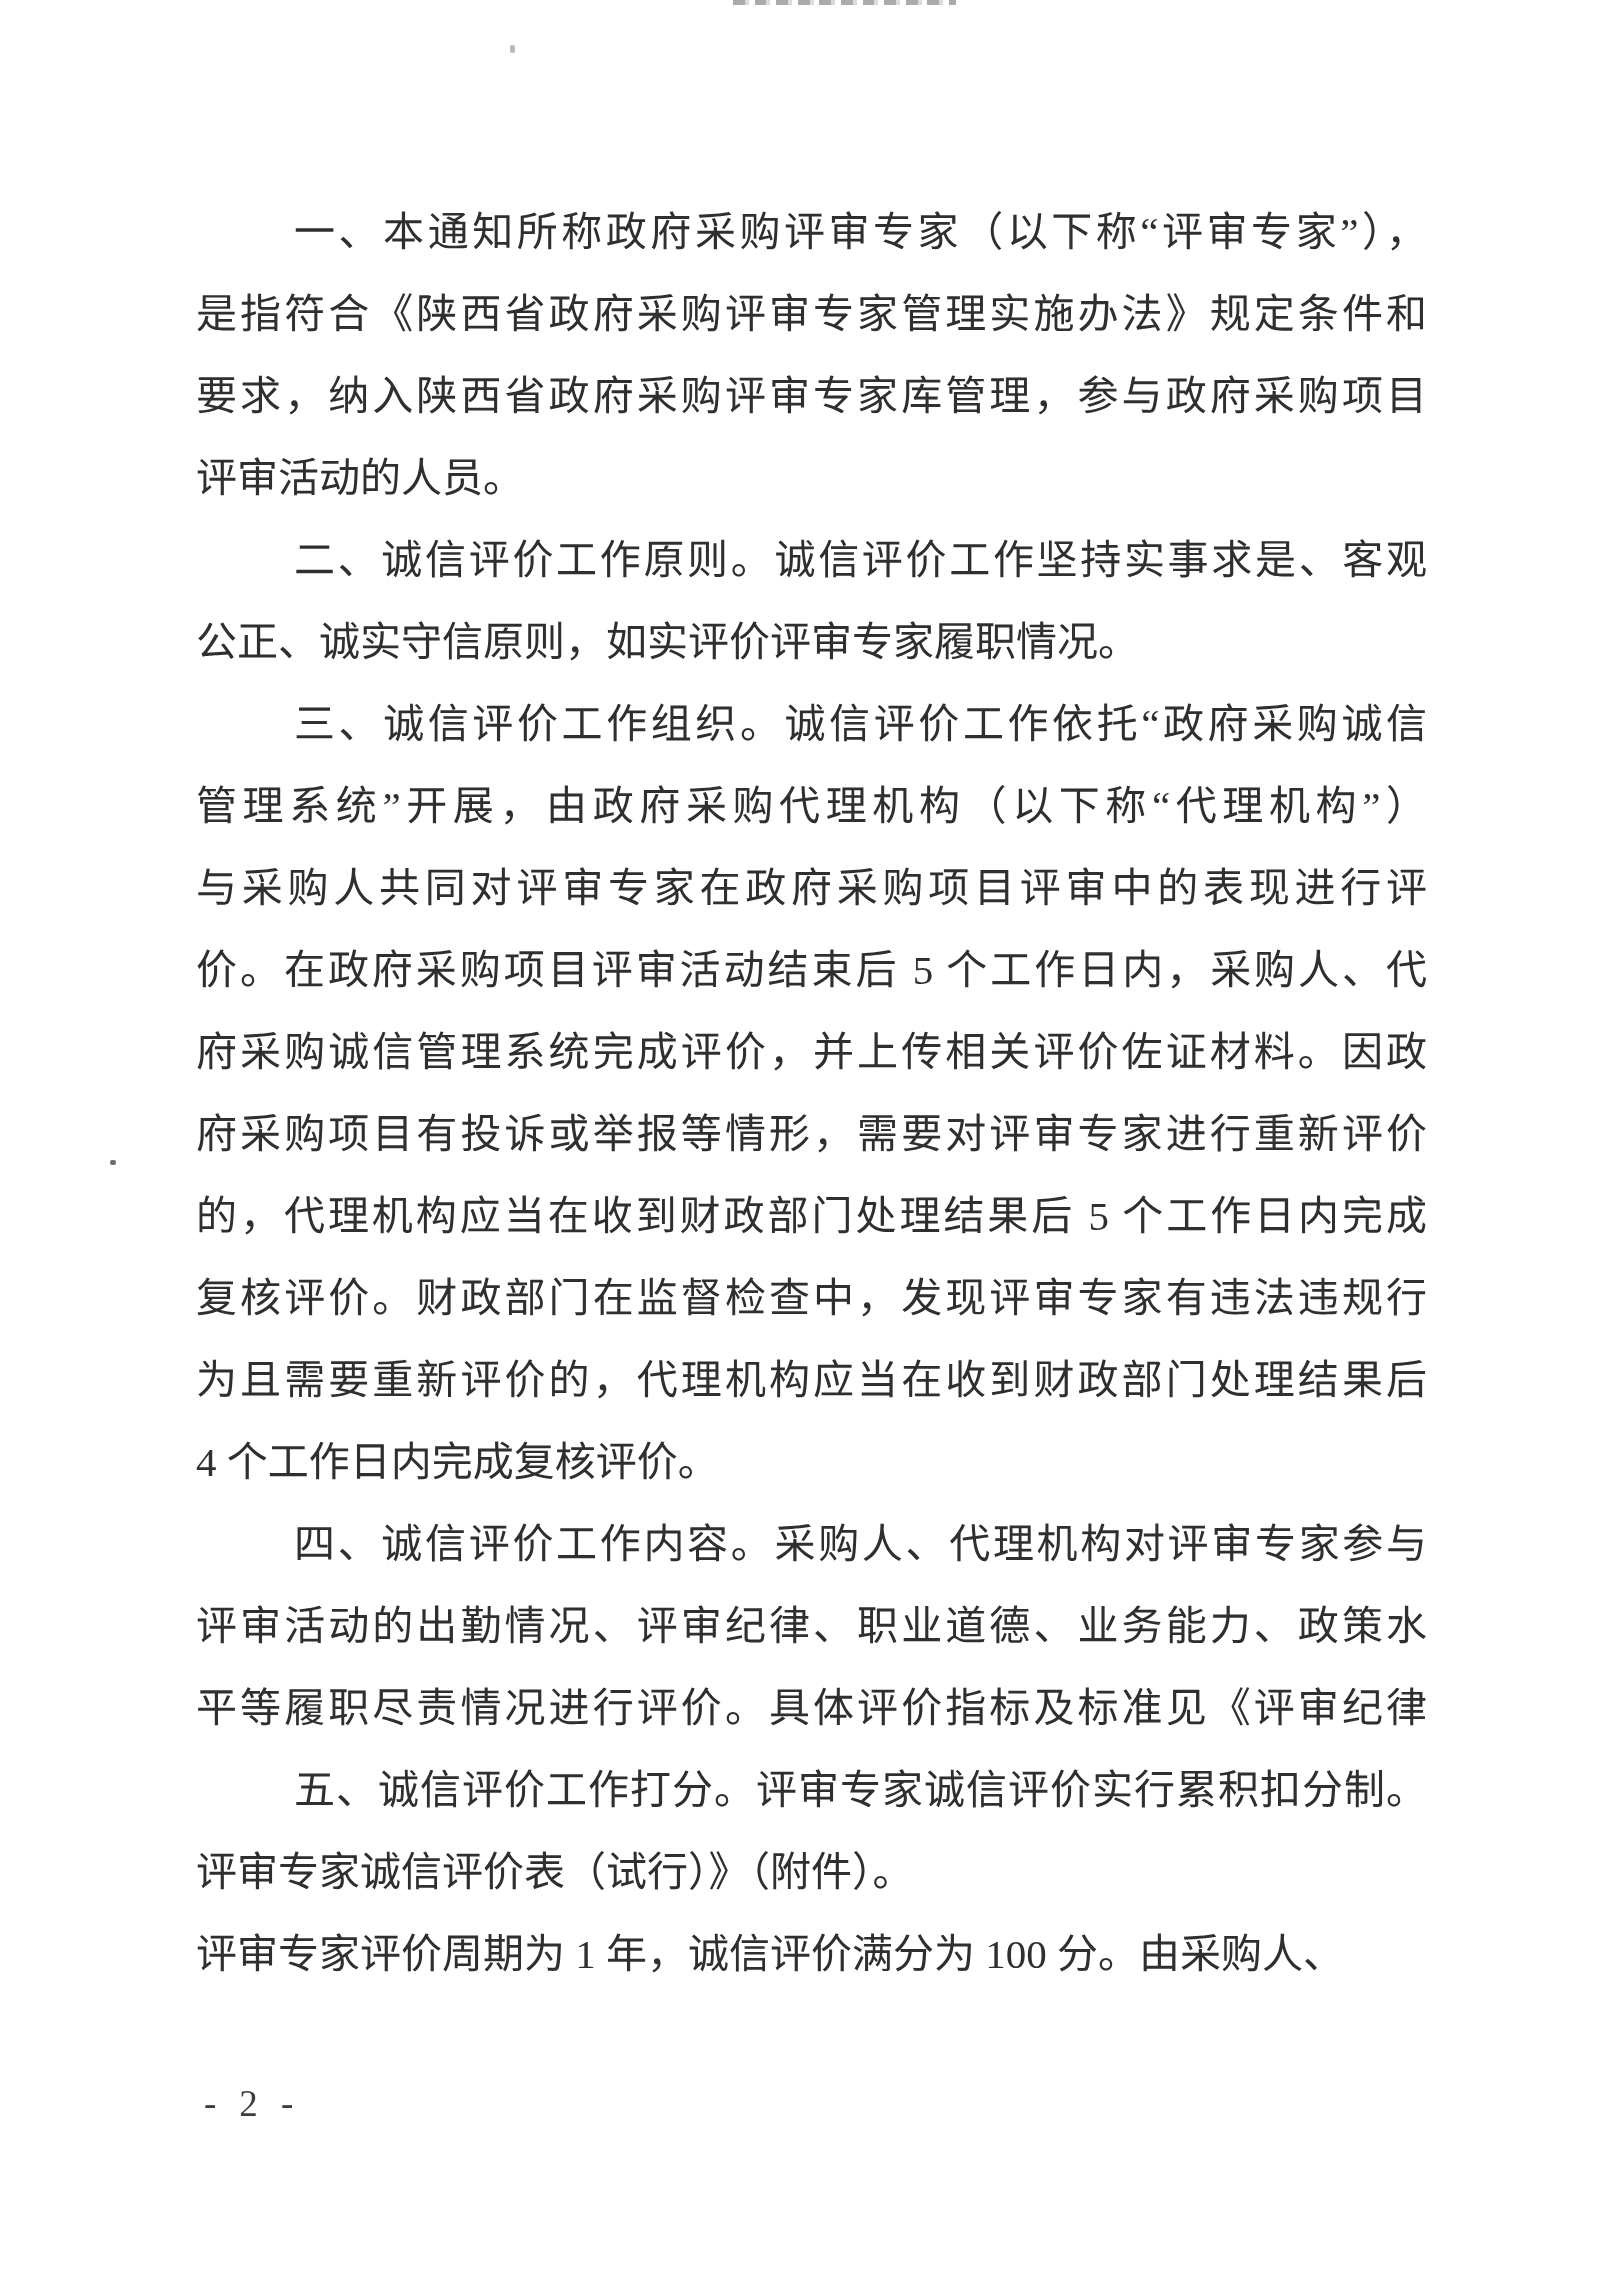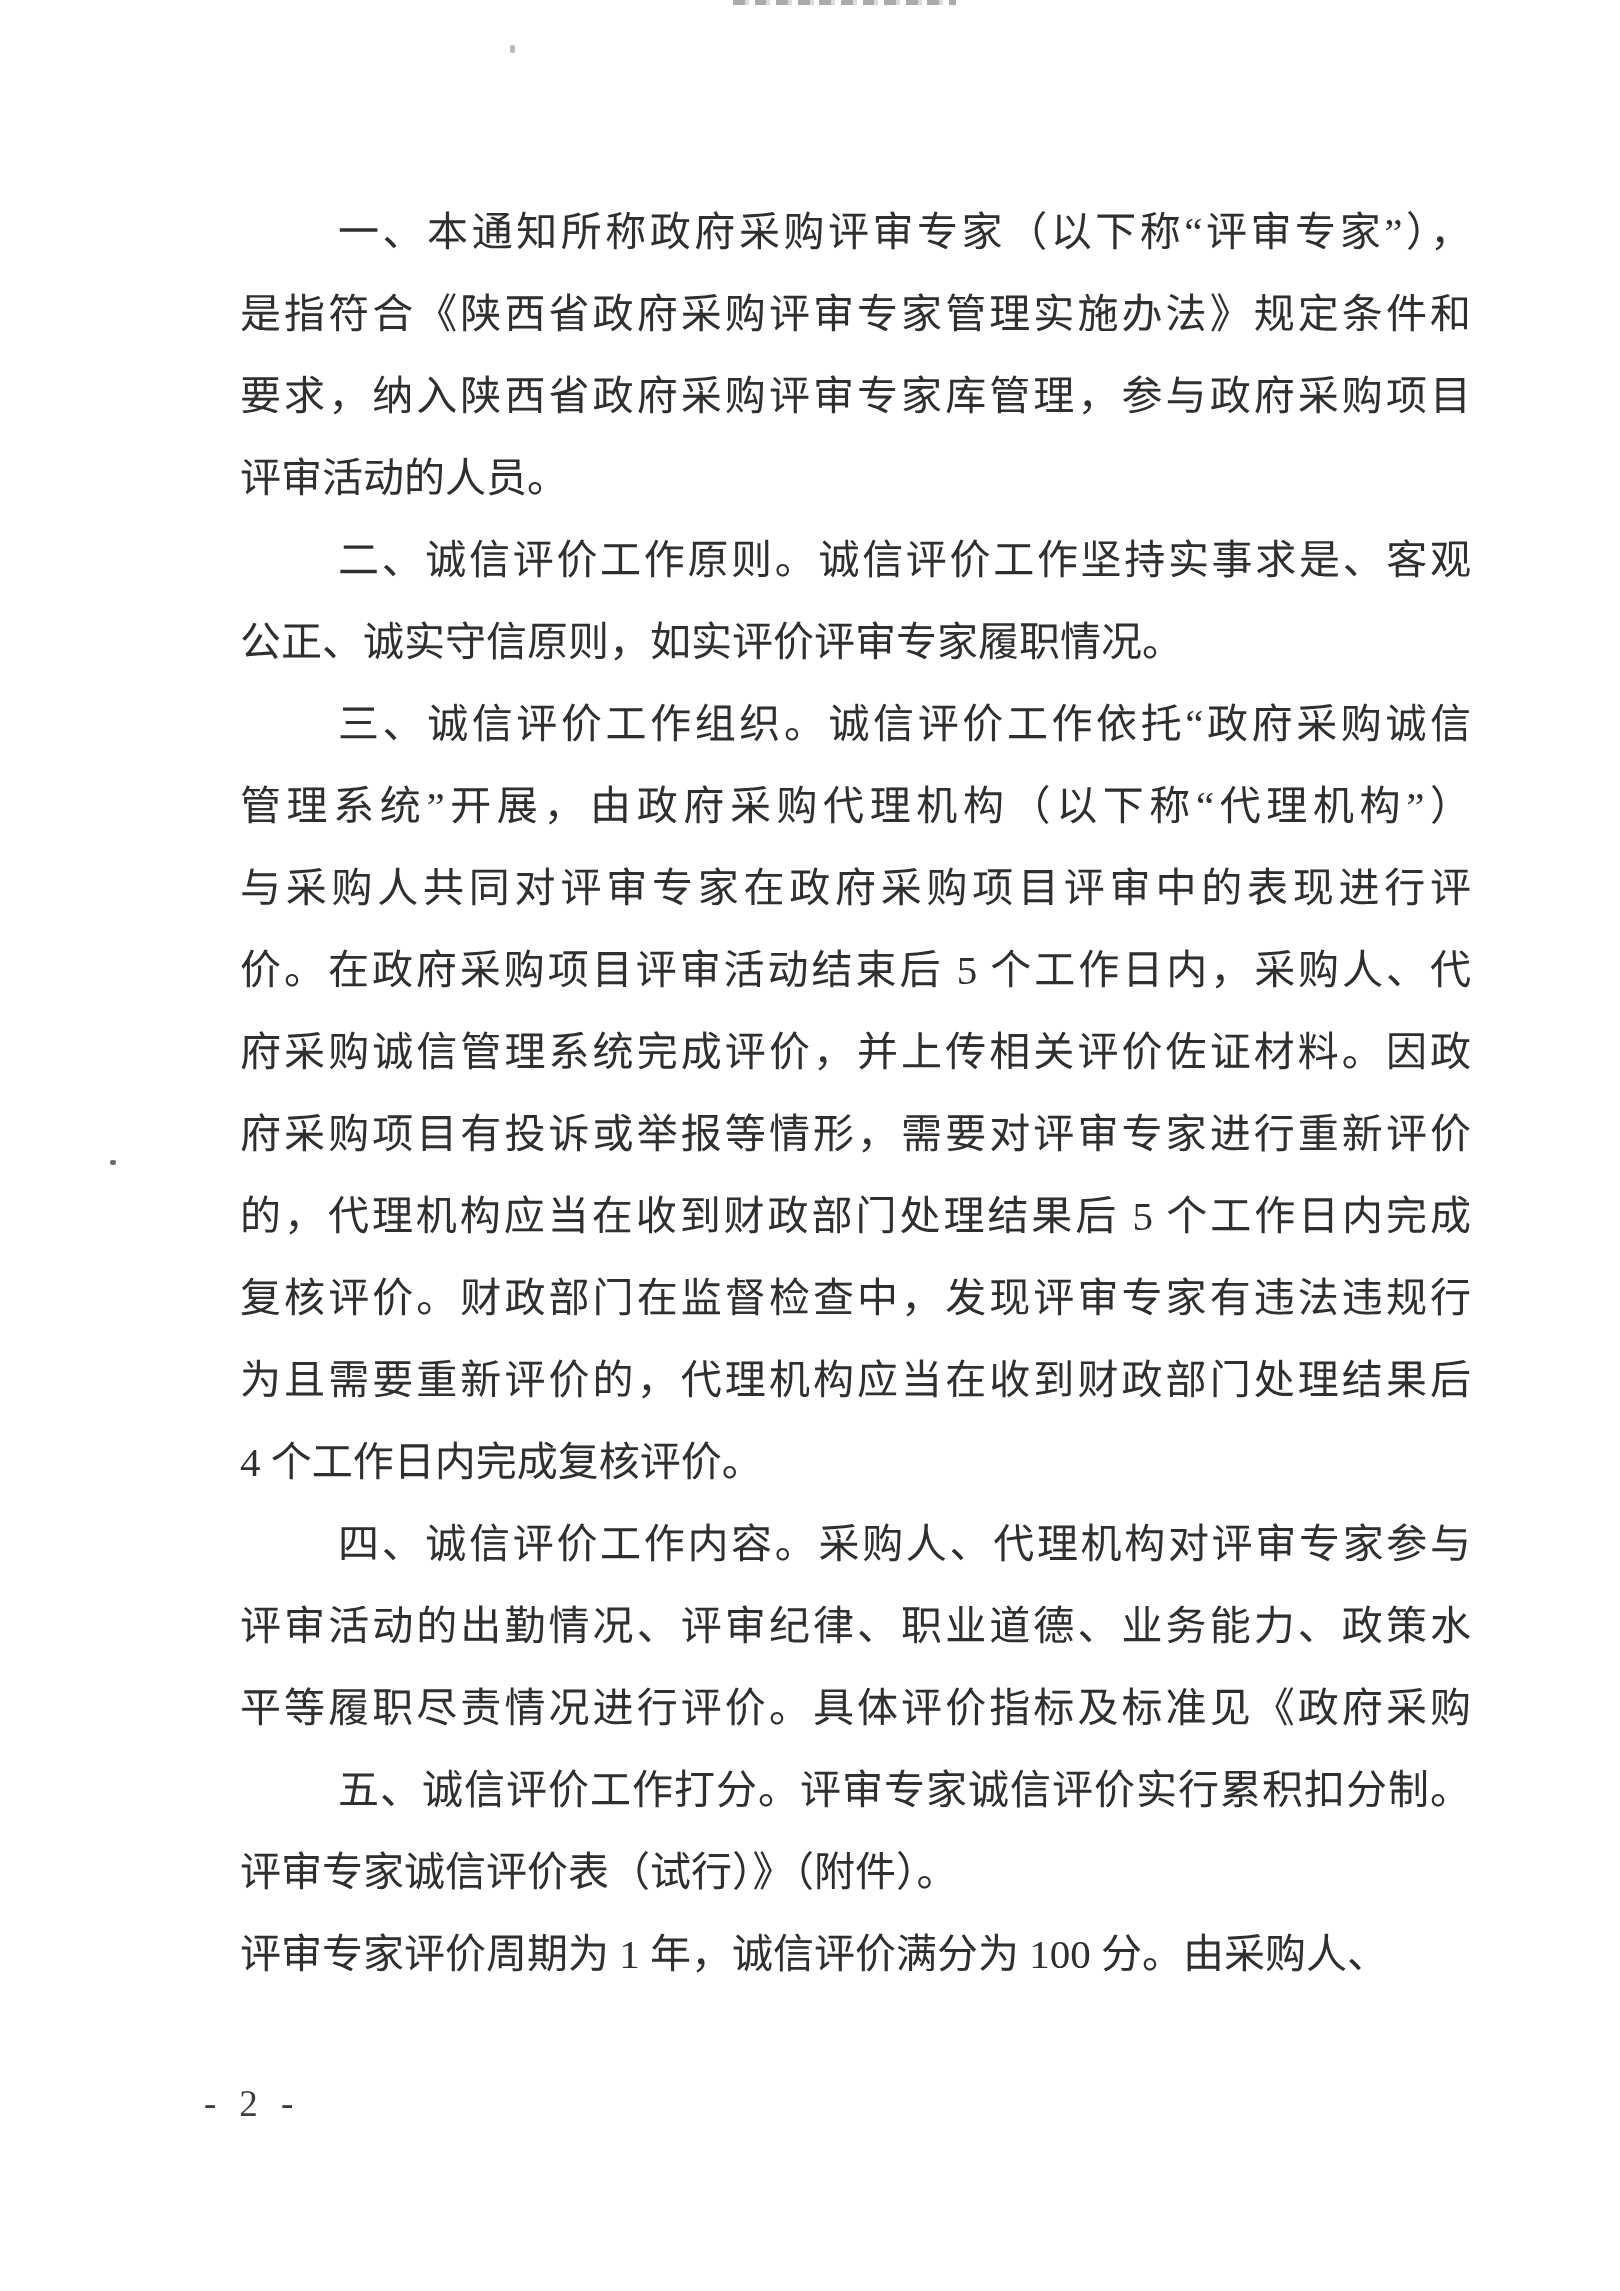--- a/index.html
+++ b/index.html
@@ -14,21 +14,20 @@
     width: 1620px; height: 2292px;
     background: #ffffff;
     overflow: hidden;
   }
   .text-block {
     position: absolute;
     left: 196px; top: 191px;
     width: 1231px;
     color: #2f2f2f;
     font-size: 41px;
-    margin-left: 44px;
   }
   .line {
     height: 82px;
     line-height: 82px;
     text-align: justify;
     text-align-last: justify;
     text-justify: inter-character;
     white-space: nowrap;
   }
   .line.indent { padding-left: 98px; }
@@ -81,21 +80,21 @@
     <div class="line">与采购人共同对评审专家在政府采购项目评审中的表现进行评</div>
     <div class="line">价。在政府采购项目评审活动结束后 5 个工作日内，采购人、代</div>
     <div class="line">府采购诚信管理系统完成评价，并上传相关评价佐证材料。因政</div>
     <div class="line">府采购项目有投诉或举报等情形，需要对评审专家进行重新评价</div>
     <div class="line">的，代理机构应当在收到财政部门处理结果后 5 个工作日内完成</div>
     <div class="line">复核评价。财政部门在监督检查中，发现评审专家有违法违规行</div>
     <div class="line">为且需要重新评价的，代理机构应当在收到财政部门处理结果后</div>
     <div class="line end">4 个工作日内完成复核评价。</div>
     <div class="line indent">四、诚信评价工作内容。采购人、代理机构对评审专家参与</div>
     <div class="line">评审活动的出勤情况、评审纪律、职业道德、业务能力、政策水</div>
-    <div class="line">平等履职尽责情况进行评价。具体评价指标及标准见《政府采购</div>
+    <div class="line">平等履职尽责情况进行评价。具体评价指标及标准见《评审纪律</div>
     <div class="line indent">五、诚信评价工作打分。评审专家诚信评价实行累积扣分制。</div>
     <div class="line end">评审专家诚信评价表（试行）》（附件）。</div>
     <div class="line end">评审专家评价周期为 1 年，诚信评价满分为 100 分。由采购人、</div>
   </div>
 
   <div class="page-number">-  2  -</div>
 
 </div>
 
 

